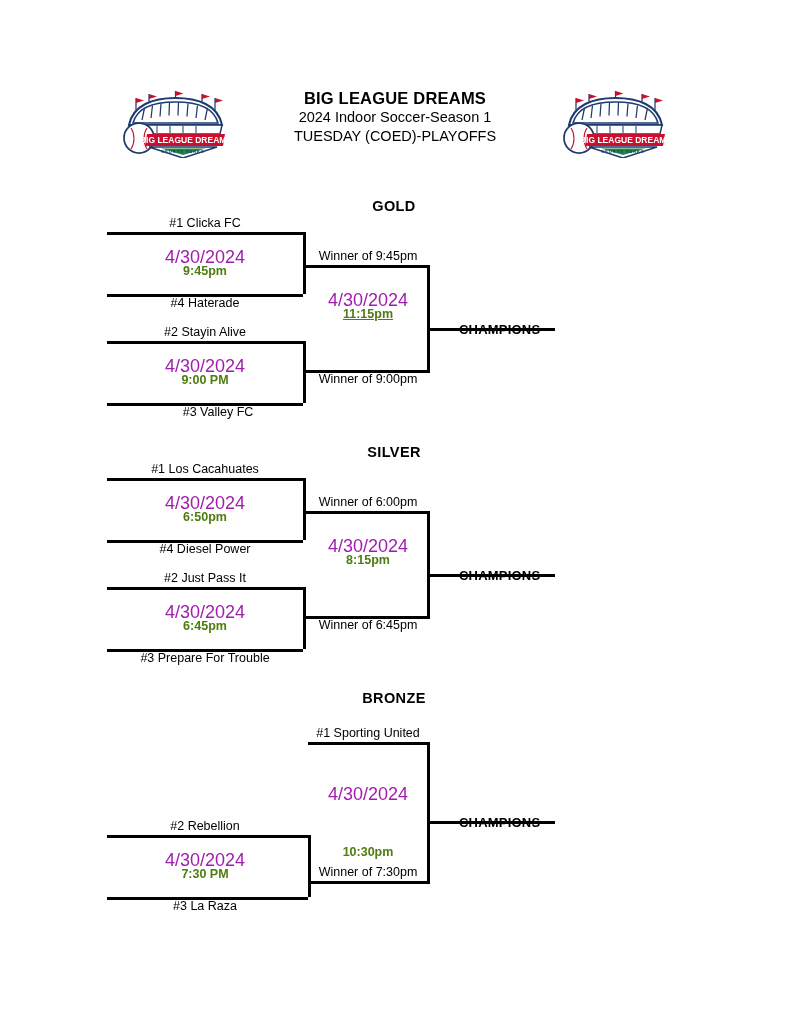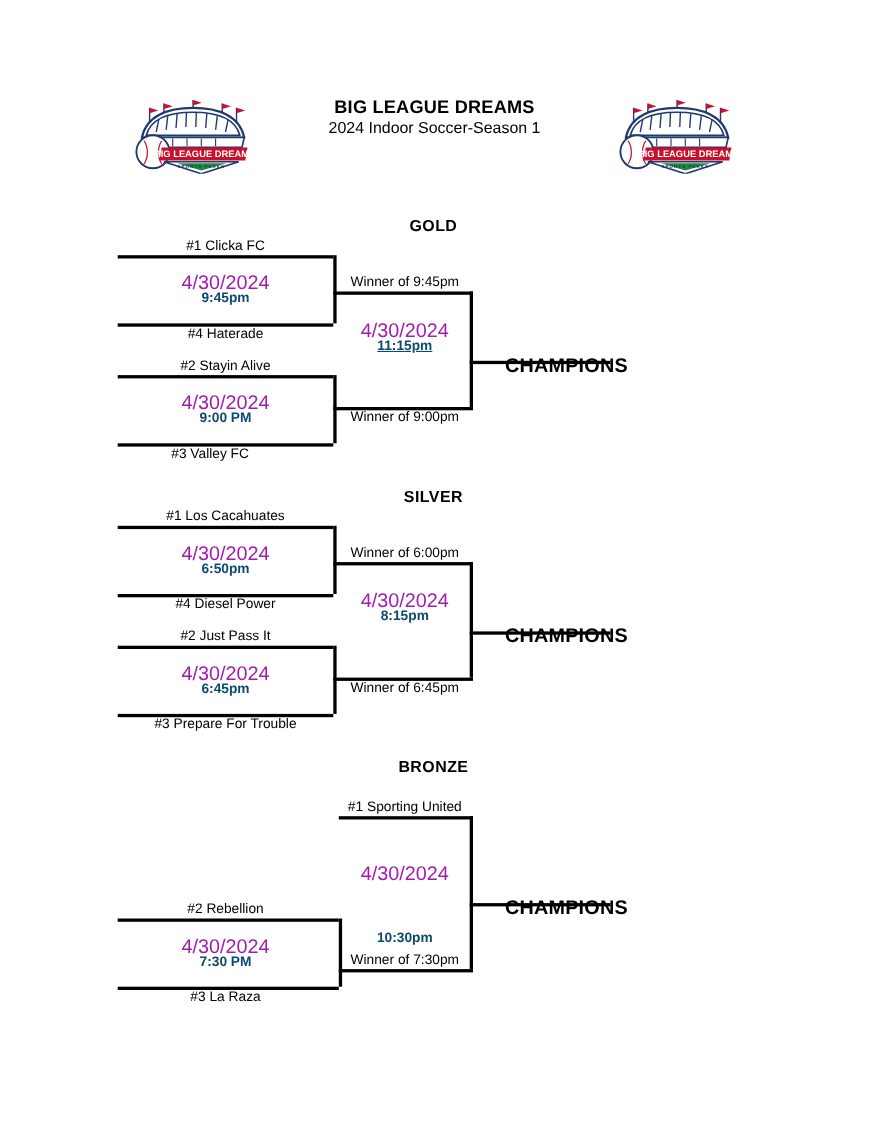--- a/index.html
+++ b/index.html
@@ -80,28 +80,28 @@
   .lbl-team {
     font-size: 12.5px;
   }
   .lbl-date {
     font-size: 18px;
     color: #a21caf;
   }
   .lbl-time {
     font-size: 12.5px;
     font-weight: bold;
-    color: #0c4a6e;
+    color: #4d7c0f;
   }
   .lbl-winner {
     font-size: 12.5px;
   }
   .lbl-champ {
     position: absolute;
-    font-size: 18px;
+    font-size: 13px;
     font-weight: bold;
     letter-spacing: 0.2px;
     white-space: nowrap;
     background: transparent;
   }
   .section-title {
     position: absolute;
     font-size: 14.5px;
     font-weight: bold;
     letter-spacing: 0.4px;
@@ -167,20 +167,21 @@
 
       <path d="M62 118 L198 118 L130 140 Z" fill="#ffffff" stroke="#1f3a6e" stroke-width="3"></path>
       <path d="M86 121 L176 121 L130 134 Z" fill="#1f8a3b"></path>
       <text x="130" y="129" font-family="Liberation Sans, sans-serif" font-size="8" font-weight="bold" fill="#1f3a6e" text-anchor="middle" letter-spacing="2">SPORTS PARKS</text>
     </svg>
   </div>
 
   <div id="header-title-block">
     <div class="title-main">BIG LEAGUE DREAMS</div>
     <div class="title-sub">2024 Indoor Soccer-Season 1</div>
+    <div class="title-sub2">TUESDAY (COED)-PLAYOFFS</div>
   </div>
 
   <div class="logo" id="logo-right">
     <svg viewBox="0 0 230 140" xmlns="http://www.w3.org/2000/svg">
       <g stroke="#1f3a6e" stroke-width="2.5" fill="none">
         <line x1="36" y1="20" x2="36" y2="48"></line>
         <line x1="62" y1="12" x2="62" y2="44"></line>
         <line x1="115" y1="6" x2="115" y2="34"></line>
         <line x1="168" y1="12" x2="168" y2="44"></line>
         <line x1="194" y1="20" x2="194" y2="48"></line>
@@ -233,21 +234,21 @@
     <div class="hline" style="left:107px; top:294px; width:196px;"></div>
     <div class="vline" style="left:303px; top:232px; height:62px;"></div>
     <div class="lbl lbl-team centered" style="left:205px; top:296px;">#4 Haterade</div>
 
     <div class="lbl lbl-team centered" style="left:205px; top:325px;">#2 Stayin Alive</div>
     <div class="hline" style="left:107px; top:341px; width:196px;"></div>
     <div class="lbl lbl-date centered" style="left:205px; top:359px;">4/30/2024</div>
     <div class="lbl lbl-time centered" style="left:205px; top:373px;">9:00 PM</div>
     <div class="hline" style="left:107px; top:403px; width:196px;"></div>
     <div class="vline" style="left:303px; top:341px; height:62px;"></div>
-    <div class="lbl lbl-team centered" style="left:191px; top:405px;">#3 Valley FC</div>
+    <div class="lbl lbl-team centered" style="left:218px; top:405px;">#3 Valley FC</div>
 
     <div class="lbl lbl-winner centered" style="left:368px; top:249px;">Winner of 9:45pm</div>
     <div class="hline" style="left:303px; top:265px; width:127px;"></div>
     <div class="lbl lbl-date centered" style="left:368px; top:293px;">4/30/2024</div>
     <div class="lbl lbl-time centered" style="left:368px; top:307px;text-decoration:underline;">11:15pm</div>
     <div class="hline" style="left:303px; top:370px; width:127px;"></div>
     <div class="vline" style="left:427px; top:265px; height:105px;"></div>
     <div class="lbl lbl-winner centered" style="left:368px; top:372px;">Winner of 9:00pm</div>
 
     <div class="hline" style="left:427px; top:328px; width:128px;"></div>

